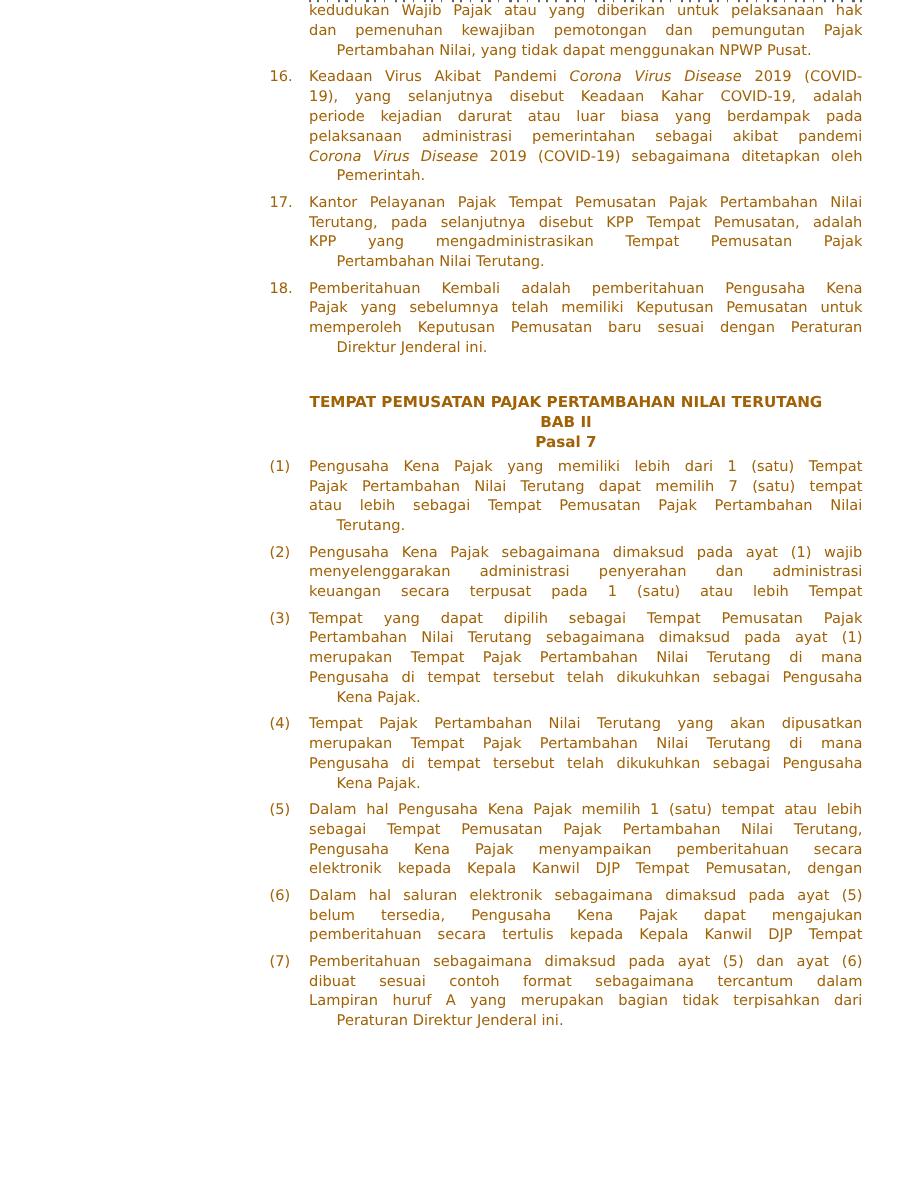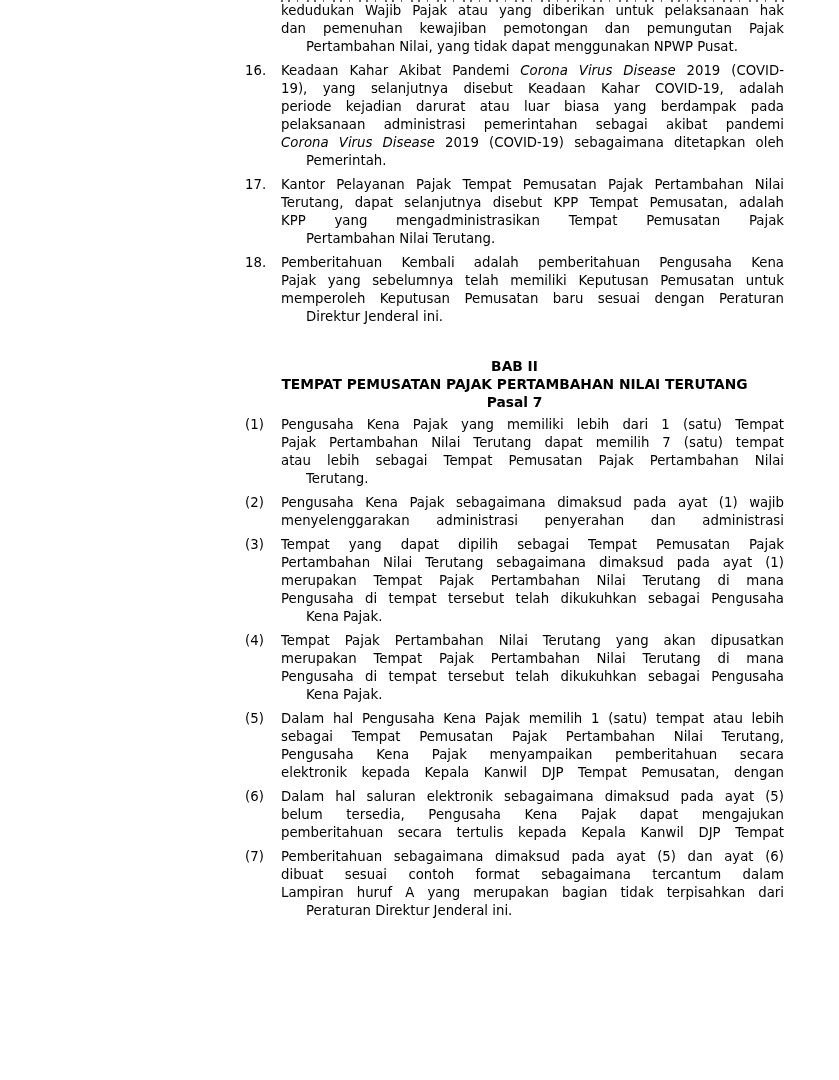--- a/index.html
+++ b/index.html
@@ -4,21 +4,21 @@
 <style>
   html,body{margin:0;padding:0;background:#ffffff;}
   .page{
     position:relative;
     width:839px;height:936px;
     background:#ffffff;
     overflow:hidden;
     font-family:"DejaVu Sans",sans-serif;
     font-size:13.3px;
     line-height:18px;
-    color:#000000;
+    color:#a16207;
   }
   
   .frag{
     position:absolute;top:0;left:281px;width:503px;height:2px;
     background:repeating-linear-gradient(90deg,
       #2f2f2f 0 2px, transparent 2px 7px,
       #2f2f2f 7px 9px, transparent 9px 16px,
       #2f2f2f 16px 17px, transparent 17px 26px);
     opacity:.75;
   }
@@ -46,69 +46,70 @@
             <div class="line"><span>dan pemenuhan kewajiban pemotongan dan pemungutan Pajak</span></div>
             <div class="line last"><span>Pertambahan Nilai, yang tidak dapat menggunakan NPWP Pusat.</span></div>
           </div>
         </div>
       </div>
 
     <div>
         <div class="item">
           <div class="num">16.</div>
           <div class="txt">
-            <div class="line"><span>Keadaan Kahar Akibat Pandemi </span><i>Corona Virus Disease</i><span> 2019 (COVID-</span></div>
+            <div class="line"><span>Keadaan Virus Akibat Pandemi </span><i>Corona Virus Disease</i><span> 2019 (COVID-</span></div>
             <div class="line"><span>19), yang selanjutnya disebut Keadaan Kahar COVID-19, adalah</span></div>
             <div class="line"><span>periode kejadian darurat atau luar biasa yang berdampak pada</span></div>
             <div class="line"><span>pelaksanaan administrasi pemerintahan sebagai akibat pandemi</span></div>
             <div class="line"><i>Corona Virus Disease</i><span> 2019 (COVID-19) sebagaimana ditetapkan oleh</span></div>
             <div class="line last"><span>Pemerintah.</span></div>
           </div>
         </div>
         <div class="item">
           <div class="num">17.</div>
           <div class="txt">
             <div class="line"><span>Kantor Pelayanan Pajak Tempat Pemusatan Pajak Pertambahan Nilai</span></div>
-            <div class="line"><span>Terutang, dapat selanjutnya disebut KPP Tempat Pemusatan, adalah</span></div>
+            <div class="line"><span>Terutang, pada selanjutnya disebut KPP Tempat Pemusatan, adalah</span></div>
             <div class="line"><span>KPP yang mengadministrasikan Tempat Pemusatan Pajak</span></div>
             <div class="line last"><span>Pertambahan Nilai Terutang.</span></div>
           </div>
         </div>
         <div class="item">
           <div class="num">18.</div>
           <div class="txt">
             <div class="line"><span>Pemberitahuan Kembali adalah pemberitahuan Pengusaha Kena</span></div>
             <div class="line"><span>Pajak yang sebelumnya telah memiliki Keputusan Pemusatan untuk</span></div>
             <div class="line"><span>memperoleh Keputusan Pemusatan baru sesuai dengan Peraturan</span></div>
             <div class="line last"><span>Direktur Jenderal ini.</span></div>
           </div>
         </div>
       </div>
 
     <div class="headings">
+      <div>TEMPAT PEMUSATAN PAJAK PERTAMBAHAN NILAI TERUTANG</div>
       <div>BAB II</div>
-      <div>TEMPAT PEMUSATAN PAJAK PERTAMBAHAN NILAI TERUTANG</div>
       <div>Pasal 7</div>
     </div>
 
     <div>
         <div class="item">
           <div class="num">(1)</div>
           <div class="txt">
             <div class="line"><span>Pengusaha Kena Pajak yang memiliki lebih dari 1 (satu) Tempat</span></div>
             <div class="line"><span>Pajak Pertambahan Nilai Terutang dapat memilih 7 (satu) tempat</span></div>
             <div class="line"><span>atau lebih sebagai Tempat Pemusatan Pajak Pertambahan Nilai</span></div>
             <div class="line last"><span>Terutang.</span></div>
           </div>
         </div>
         <div class="item">
           <div class="num">(2)</div>
           <div class="txt">
             <div class="line"><span>Pengusaha Kena Pajak sebagaimana dimaksud pada ayat (1) wajib</span></div>
             <div class="line"><span>menyelenggarakan administrasi penyerahan dan administrasi</span></div>
+            <div class="line"><span>keuangan secara terpusat pada 1 (satu) atau lebih Tempat</span></div>
           </div>
         </div>
         <div class="item">
           <div class="num">(3)</div>
           <div class="txt">
             <div class="line"><span>Tempat yang dapat dipilih sebagai Tempat Pemusatan Pajak</span></div>
             <div class="line"><span>Pertambahan Nilai Terutang sebagaimana dimaksud pada ayat (1)</span></div>
             <div class="line"><span>merupakan Tempat Pajak Pertambahan Nilai Terutang di mana</span></div>
             <div class="line"><span>Pengusaha di tempat tersebut telah dikukuhkan sebagai Pengusaha</span></div>
             <div class="line last"><span>Kena Pajak.</span></div>

